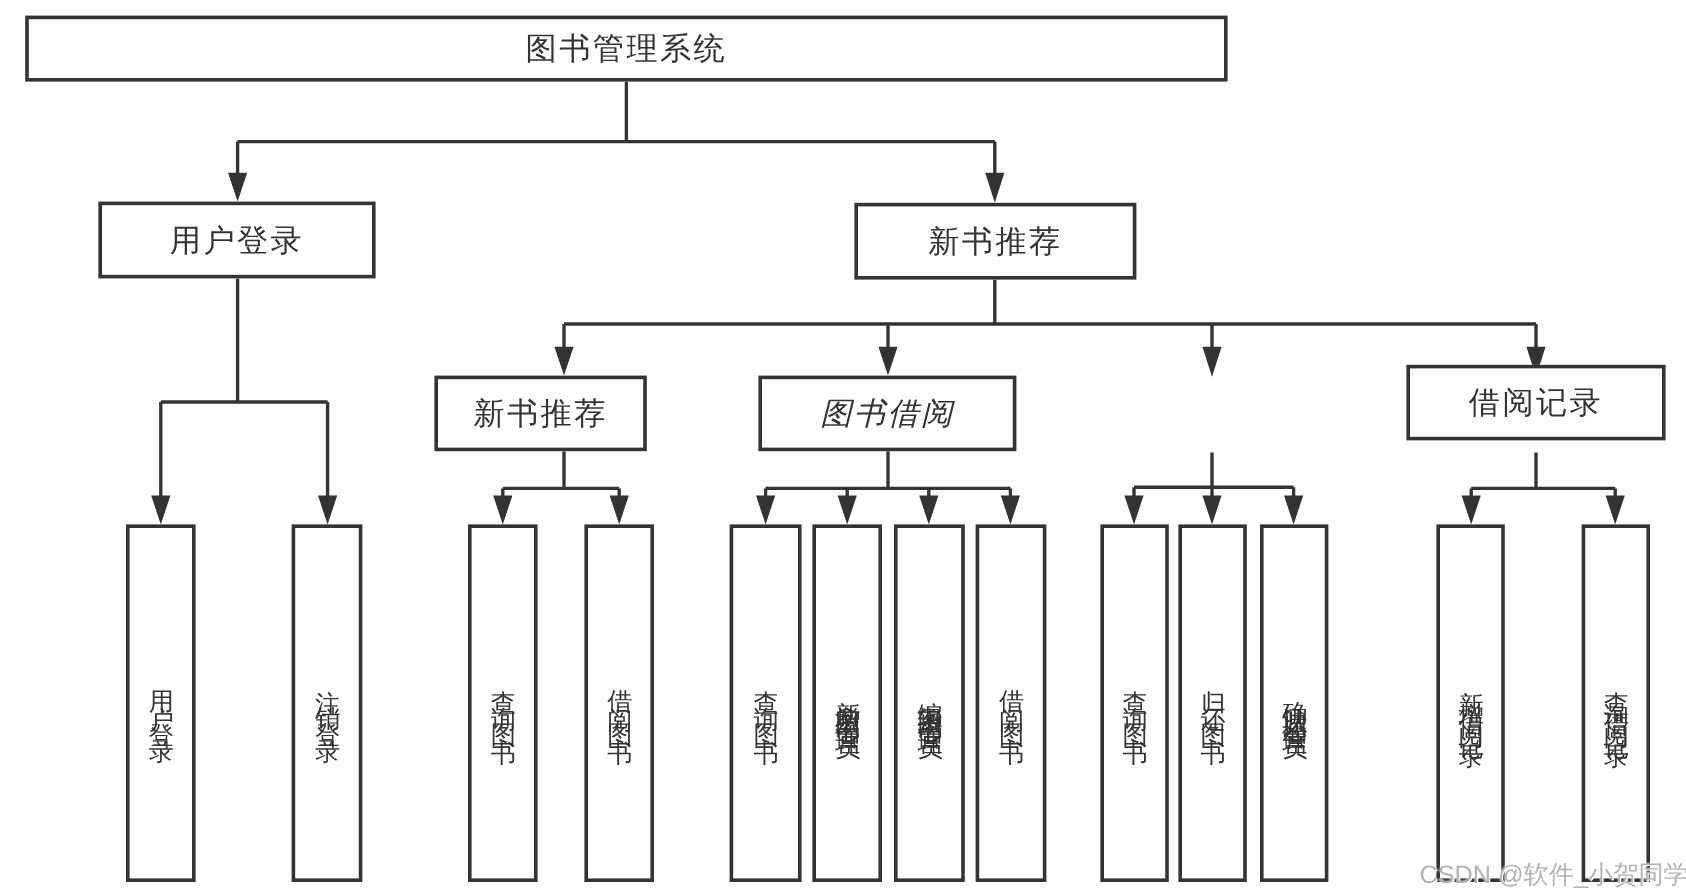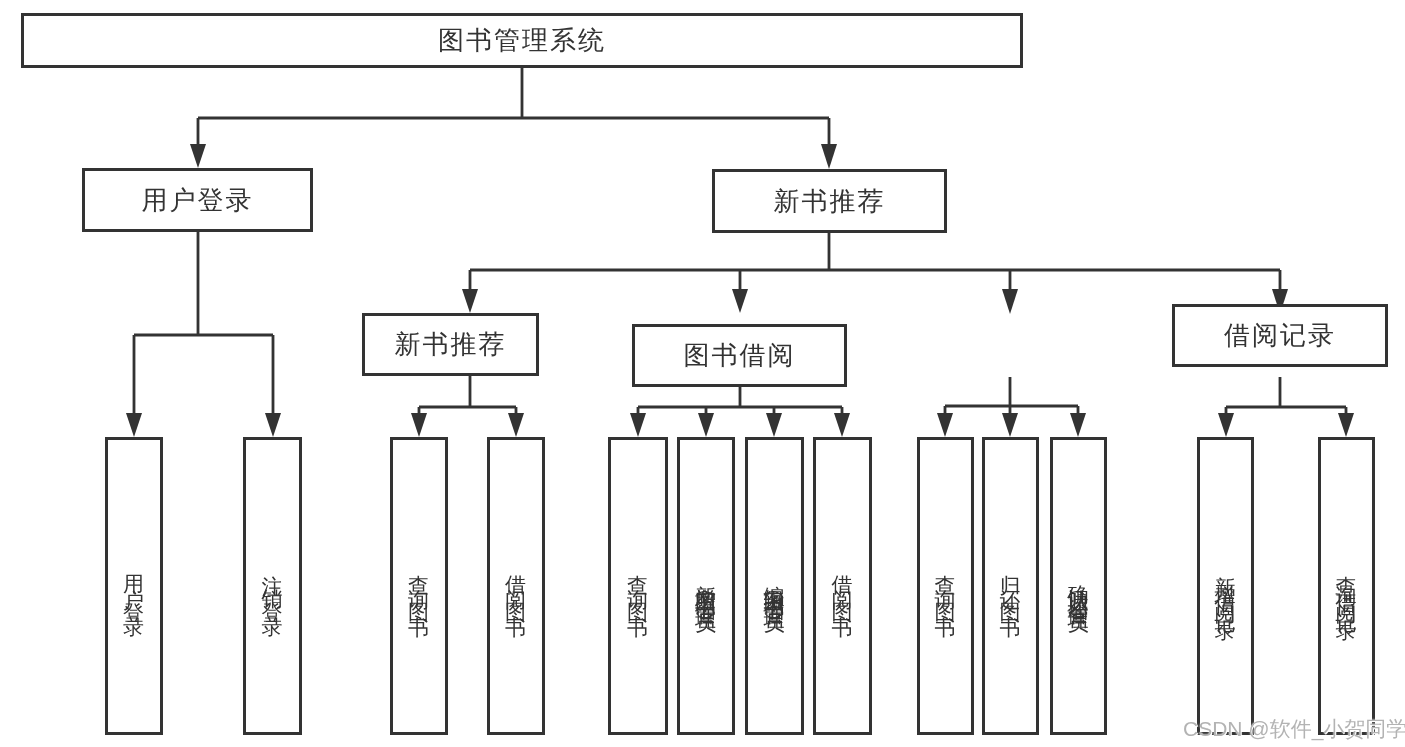--- a/index.html
+++ b/index.html
@@ -34,21 +34,21 @@
     white-space:nowrap;
   }
   .vt4 span{letter-spacing:14px;}
   .vt6 span{letter-spacing:9px;}
   .vt9 span{letter-spacing:4px;}
   
   .n-root{left:21px;top:13px;width:1002px;height:55px;}
   .n-user-login{left:82px;top:168px;width:231px;height:64px;}
   .n-book-mgmt{left:712px;top:169px;width:235px;height:64px;}
   .n-new-book-rec{left:362px;top:313px;width:177px;height:63px;}
-  .n-book-borrow{left:632px;top:324px;width:215px;height:63px;}
+  .n-book-borrow{left:632px;top:313px;width:215px;height:63px;font-style:italic;}
   .n-current-borrow{left:902px;top:314px;width:216px;height:63px;}
   .n-borrow-records{left:1172px;top:304px;width:216px;height:63px;}
   .leaf{top:437px;height:298px;}
   .n-leaf-user-login{left:105px;width:58px;}
   .n-leaf-logout{left:243px;width:59px;}
   .n-leaf-rec-query{left:390px;width:58px;}
   .n-leaf-rec-borrow{left:487px;width:58px;}
   .n-leaf-bb-query{left:608px;width:60px;}
   .n-leaf-bb-add{left:677px;width:58px;}
   .n-leaf-bb-edit{left:745px;width:59px;}

